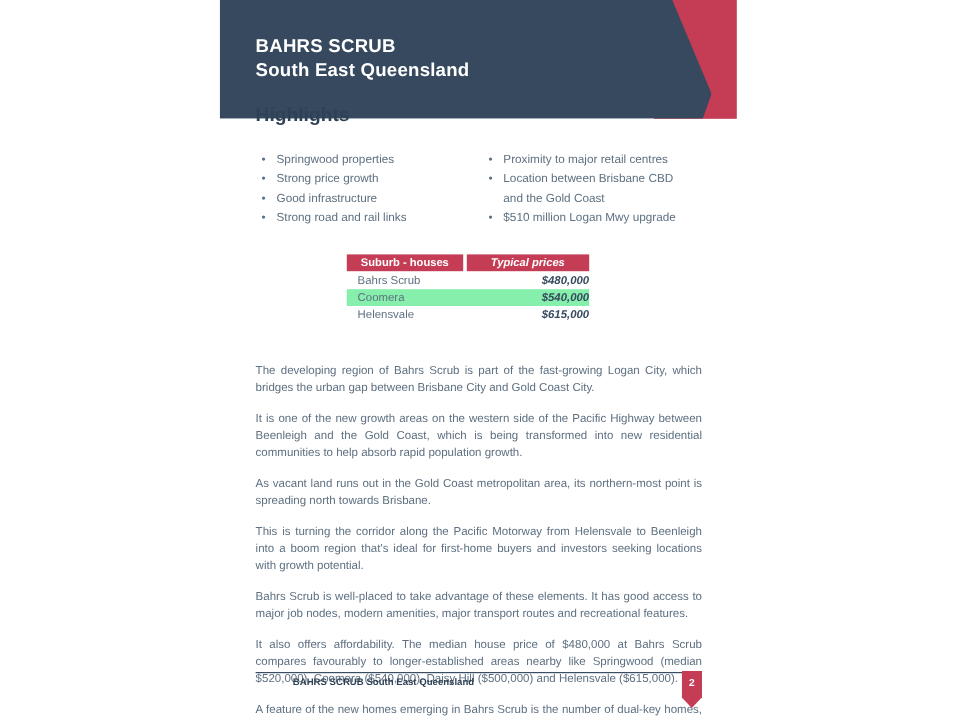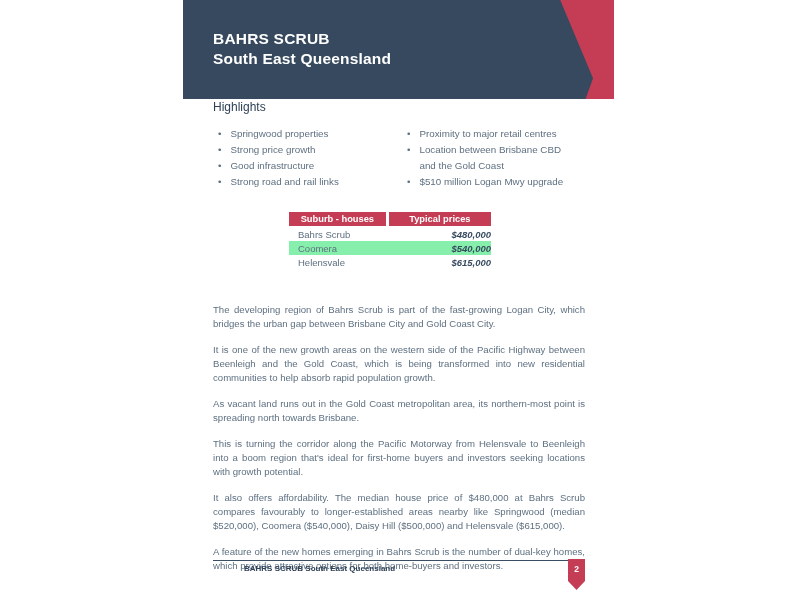--- a/index.html
+++ b/index.html
@@ -15,39 +15,39 @@
   .banner {
     position:absolute; left:183px; top:0; width:410px; height:99px;
     background:#36495E; color:#ffffff; box-sizing:border-box;
     padding:29px 0 0 30px;
     clip-path:polygon(0 0, 92% 0, 100% 79%, 98.2% 100%, 0 100%);
   }
   .banner .t { font-weight:bold; font-size:15.5px; line-height:20px; letter-spacing:0.2px; }
 
   
   .highlights-heading {
-    position:absolute; left:213px; top:100px;
-    font-size:12px; font-weight:normal; color:#2F4156;
+    position:absolute; left:213px; top:88px;
+    font-size:16px; font-weight:bold; color:#2F4156;
   }
   .blist { list-style:none; margin:0; padding:0; position:absolute; }
   .blist.leftcol  { left:218px; top:126px; width:182px; }
   .blist.rightcol { left:407px; top:126px; width:172px; }
   .blist li { display:flex; gap:9px; font-size:9.8px; line-height:16px; color:#5E7081; }
   .blist .dot { flex:none; }
   .blist .txt { white-space:pre-line; }
 
   
   .ptable { position:absolute; left:289px; top:212px; width:202px; }
   .thead { display:flex; height:14px; margin-bottom:1px; }
   .th {
     background:#C43D55; color:#ffffff; font-weight:bold; font-size:9.3px;
     display:flex; align-items:center; justify-content:center;
   }
   .th.c1 { width:104px; margin-right:3px; }
-  .th.c2 { width:110px; }
+  .th.c2 { width:110px;font-style:italic; }
   .trow { display:flex; height:14px; align-items:center; font-size:9.5px; }
   .trow.alt { background:#86efac; }
   .td.c1 { width:104px; box-sizing:border-box; padding-left:9px; color:#5E7081; margin-right:3px; }
   .td.c2 { width:95px; text-align:right; font-weight:bold; color:#36495E;font-style:italic; }
 
   
   .paras { position:absolute; left:213px; top:291px; width:372px; }
   .paras p {
     margin:12px 0 4px; font-size:9.6px; line-height:14px;
     text-align:justify; color:#5E7081;
@@ -130,19 +130,20 @@
     <div class="td c1">Helensvale</div>
     <div class="td c2">$615,000</div>
   </div>
 </div>
 
 <div class="paras">
   <p>The developing region of Bahrs Scrub is part of the fast-growing Logan City, which bridges the urban gap between Brisbane City and Gold Coast City.</p>
   <p>It is one of the new growth areas on the western side of the Pacific Highway between Beenleigh and the Gold Coast, which is being transformed into new residential communities to help absorb rapid population growth.</p>
   <p>As vacant land runs out in the Gold Coast metropolitan area, its northern-most point is spreading north towards Brisbane.</p>
   <p>This is turning the corridor along the Pacific Motorway from Helensvale to Beenleigh into a boom region that's ideal for first-home buyers and investors seeking locations with growth potential.</p>
+  <p>Bahrs Scrub is well-placed to take advantage of these elements. It has good access to major job nodes, modern amenities, major transport routes and recreational features.</p>
   <p>It also offers affordability. The median house price of $480,000 at Bahrs Scrub compares favourably to longer-established areas nearby like Springwood (median $520,000), Coomera ($540,000), Daisy Hill ($500,000) and Helensvale ($615,000).</p>
   <p>A feature of the new homes emerging in Bahrs Scrub is the number of dual-key homes, which provide attractive options for both home-buyers and investors.</p>
 </div>
 
 <div class="footer-line"></div>
 <div class="footer-text">BAHRS SCRUB South East Queensland</div>
 <div class="page-badge">2</div>
 
 </body></html>

